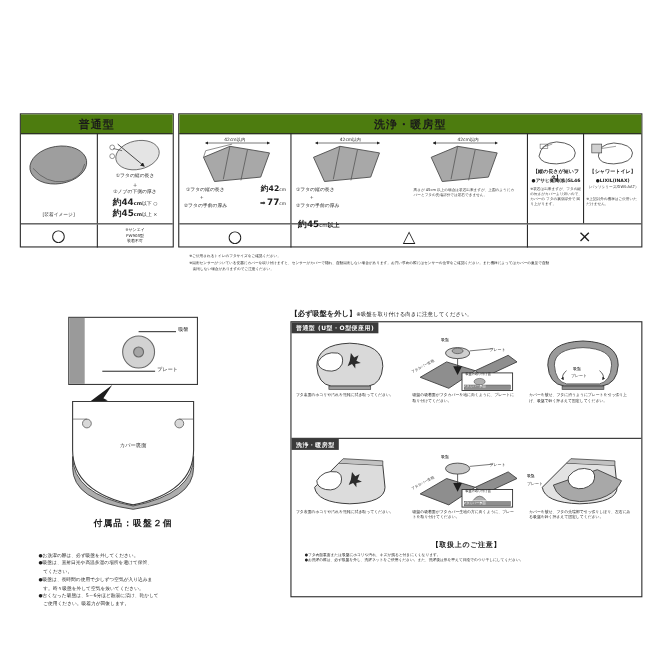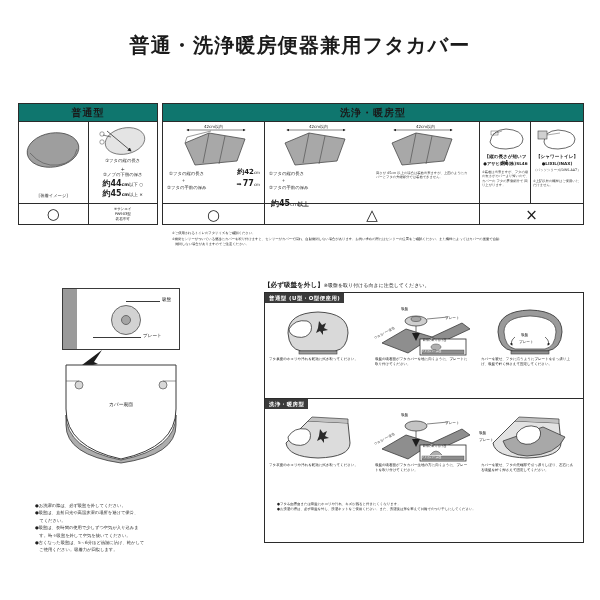--- a/index.html
+++ b/index.html
@@ -20,21 +20,21 @@
     font-size:20px;font-weight:bold;letter-spacing:1.2px;
     color:#1b1b1b;
   }
 
   
   .box{position:absolute;border:1px solid #2b2b2b;box-sizing:border-box;background:#fff;}
   .hdr{
     border-bottom:1px solid #2b2b2b;
     text-align:center;font-weight:bold;
     display:flex;align-items:center;justify-content:center;
-    background:#0f766e;
+    background:#4d7c0f;
   }
 
   
   #tbl-normal{left:18px;top:103px;width:140px;height:122px;}
   #tbl-normal .hdr{height:17px;font-size:10px;letter-spacing:1px;}
   .nrm-body{position:absolute;left:0;top:17px;width:100%;height:82px;display:flex;}
   .nrm-cell{flex:1;position:relative;box-sizing:border-box;}
   .nrm-cell.left{border-right:1px solid #2b2b2b;}
   .nrm-judge{position:absolute;left:0;top:99px;width:100%;height:22px;display:flex;border-top:1px solid #2b2b2b;box-sizing:border-box;}
   .nrm-judge > div{flex:1;display:flex;align-items:center;justify-content:center;box-sizing:border-box;}
@@ -102,21 +102,20 @@
   #warn-ttl{position:absolute;left:0;width:100%;text-align:center;font-size:6.4px;font-weight:bold;letter-spacing:0.6px;}
   #warn-body{position:absolute;left:12px;width:296px;font-size:3.4px;line-height:1.55;color:#222;}
 
   svg{display:block;overflow:visible;}
 </style>
 </head>
 <body>
 
 <div class="page">
 
-  <div class="title">普通・洗浄暖房便器兼用フタカバー</div>
 
   <div class="box" id="tbl-normal">
     <div class="hdr">普通型</div>
 
     <div class="nrm-body">
       <div class="nrm-cell left">
         <svg class="lid-img" width="58" height="44" viewBox="0 0 58 44">
           <ellipse cx="29" cy="21" rx="26" ry="17" fill="#9e9e9e" stroke="#4a4a4a" stroke-width="0.8" transform="rotate(-9 29 21)"></ellipse>
           <path d="M6 24 Q18 38 34 36 Q50 34 53 20" fill="none" stroke="#5a5a5a" stroke-width="0.7"></path>
         </svg>
@@ -284,20 +283,21 @@
         <path d="M4 2 L114 2 L114 46 Q114 84 59 96 Q4 84 4 46 Z" fill="#fff" stroke="#3a3a3a" stroke-width="1"></path>
         <path d="M4 52 Q4 86 59 97 Q114 86 114 52 L114 62 Q114 92 59 100 Q4 92 4 62 Z" fill="#adadad" stroke="#3a3a3a" stroke-width="0.8"></path>
         <circle cx="17" cy="22" r="4" fill="#d8d8d8" stroke="#555" stroke-width="0.7"></circle>
         <circle cx="101" cy="22" r="4" fill="#d8d8d8" stroke="#555" stroke-width="0.7"></circle>
         <line x1="4" y1="18" x2="17" y2="18" stroke="#555" stroke-width="0.6"></line>
         <line x1="101" y1="18" x2="114" y2="18" stroke="#555" stroke-width="0.6"></line>
       </svg>
       <div class="cover-lbl">カバー裏面</div>
     </div>
 
+    <div class="attach-lbl">付属品：吸盤２個</div>
   </div>
 
   <div id="notes-left">
     <div>●お洗濯の際は、必ず吸盤を外してください。</div>
     <div>●吸盤は、直射日光や高温多湿の場所を避けて保管、</div>
     <div>　てください。</div>
     <div>●吸盤は、長時間の使用で少しずつ空気が入り込みま</div>
     <div>　す。時々吸盤を外して空気を抜いてください。</div>
     <div>●古くなった吸盤は、5～6分ほど熱湯に漬け、乾かして</div>
     <div>　ご使用ください。吸着力が回復します。</div>
@@ -403,19 +403,20 @@
           <path d="M28 8 L32 4 L72 6 L72 10" fill="#c2c2c2" stroke="#3c3c3c" stroke-width="0.7"></path>
           <path d="M16 28 L56 14 L78 24 Q70 42 40 43 Q20 42 16 28 Z" fill="#a8a8a8" stroke="#3c3c3c" stroke-width="0.8"></path>
           <path d="M30 20 Q38 10 50 14 Q56 18 52 26 Q44 34 34 30 Q28 26 30 20 Z" fill="#fff" stroke="#333" stroke-width="0.8"></path>
         </svg>
         <div style="position:absolute;left:2px;top:20px;font-size:3.6px;">吸盤</div>
         <div style="position:absolute;left:2px;top:27px;font-size:3.6px;">プレート</div>
         <div class="step-cap" style="top:52px;">カバーを被せ、フタの先端部で引っ張りしぼり、左右にある吸盤を軽く押さえて固定してください。</div>
       </div>
     </div>
 
+    <div id="warn-ttl" style="top:198px;">【取扱上のご注意】</div>
     <div id="warn-body" style="top:209px;">
       <div>●フタ表面裏面または吸盤にホコリや汚れ、キズが残ると付きにくくなります。</div>
       <div>●お洗濯の際は、必ず吸盤を外し、洗濯ネットをご使用ください。また、洗濯後は形を整えて日陰でのつり干しにしてください。</div>
     </div>
   </div>
 
 </div>
 
 </body></html>

